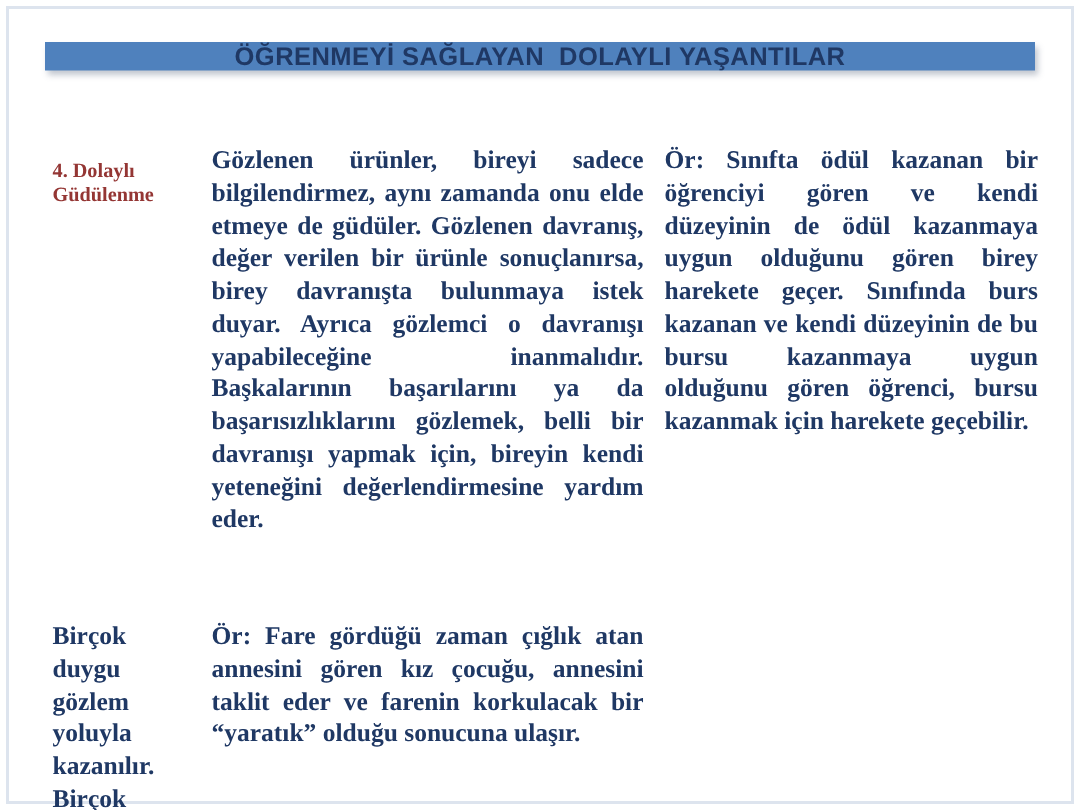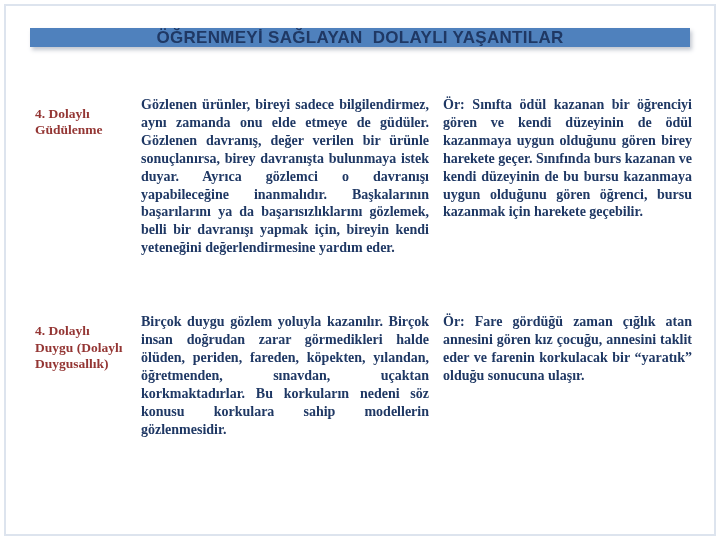--- a/index.html
+++ b/index.html
@@ -57,21 +57,21 @@
   .label-cell {
     color: #943634;
     font-weight: bold;
     font-size: 13.5px;
     line-height: 1.22;
     padding-top: 10px;
   }
   .body-cell {
     color: #1f3864;
     font-weight: bold;
-    font-size: 14px;
+    font-size: 17px;
     line-height: 1.28;
     text-align: justify;
   }
 </style>
 </head>
 <body>
 
 <div class="slide">
   <div class="slide-border"></div>
 
@@ -81,19 +81,18 @@
 
   <div class="content">
 
     <div class="row row-1">
       <div class="label-cell">4. Dolaylı Güdülenme</div>
       <div class="body-cell">Gözlenen ürünler, bireyi sadece bilgilendirmez, aynı zamanda onu elde etmeye de güdüler. Gözlenen davranış, değer verilen bir ürünle sonuçlanırsa, birey davranışta bulunmaya istek duyar. Ayrıca gözlemci o davranışı yapabileceğine inanmalıdır. Başkalarının başarılarını ya da başarısızlıklarını gözlemek, belli bir davranışı yapmak için, bireyin kendi yeteneğini değerlendirmesine yardım eder.</div>
       <div class="body-cell">Ör: Sınıfta ödül kazanan bir öğrenciyi gören ve kendi düzeyinin de ödül kazanmaya uygun olduğunu gören birey harekete geçer. Sınıfında burs kazanan ve kendi düzeyinin de bu bursu kazanmaya uygun olduğunu gören öğrenci, bursu kazanmak için harekete geçebilir.</div>
     </div>
 
     <div class="row row-2">
-      <div class="label-cell">4. Dolaylı Duygu (Dolaylı Duygusallık)</div>
       <div class="body-cell">Birçok duygu gözlem yoluyla kazanılır. Birçok insan doğrudan zarar görmedikleri halde ölüden, periden, fareden, köpekten, yılandan, öğretmenden, sınavdan, uçaktan korkmaktadırlar. Bu korkuların nedeni söz konusu korkulara sahip modellerin gözlenmesidir.</div>
       <div class="body-cell">Ör: Fare gördüğü zaman çığlık atan annesini gören kız çocuğu, annesini taklit eder ve farenin korkulacak bir “yaratık” olduğu sonucuna ulaşır.</div>
     </div>
 
   </div>
 </div>
 
 </body></html>

